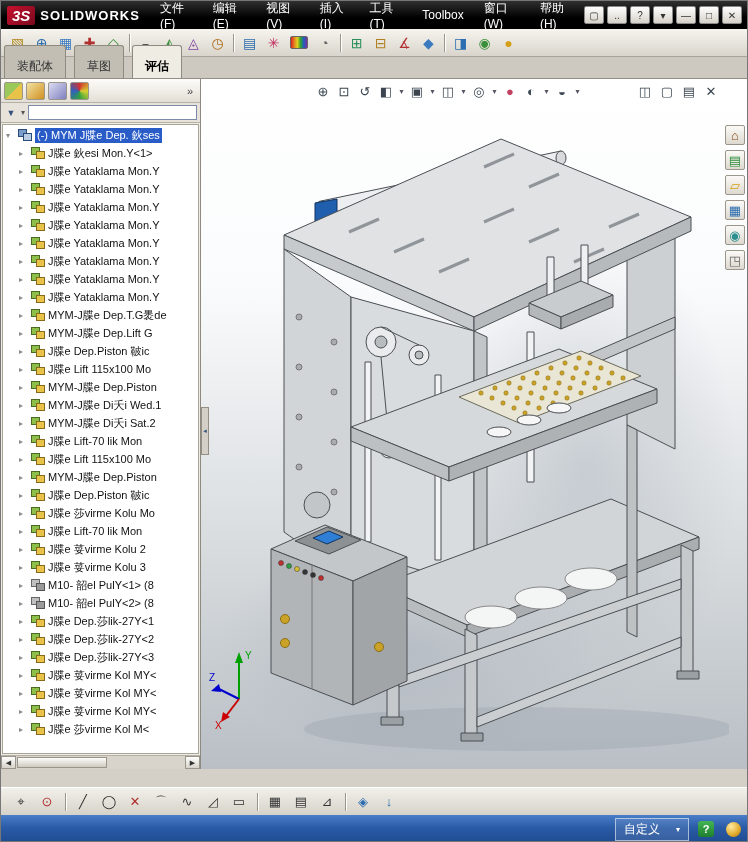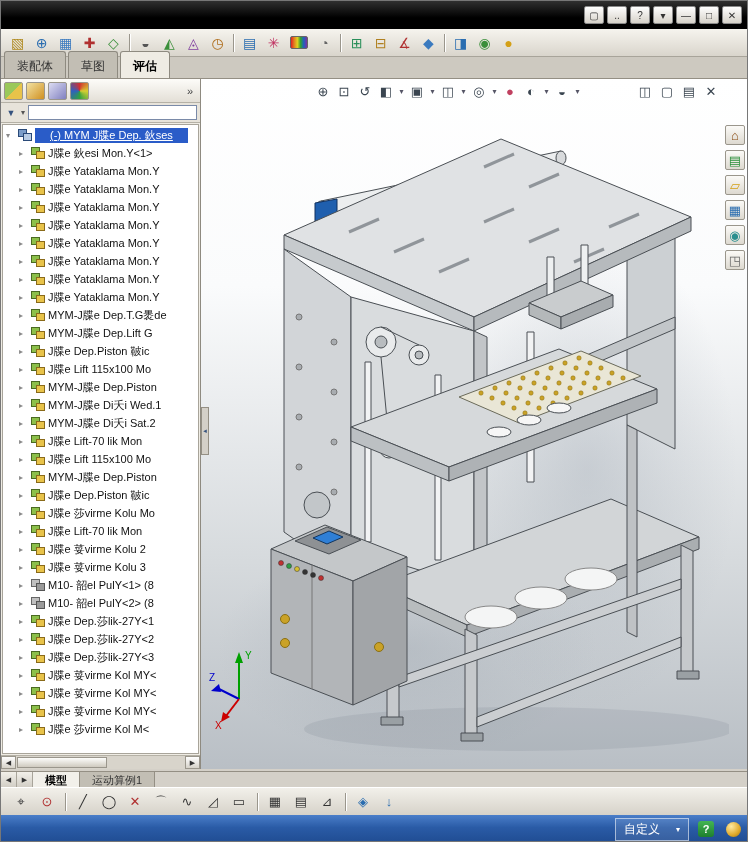--- a/index.html
+++ b/index.html
@@ -28,42 +28,42 @@
   .tb-icon { width:23px; height:22px; display:flex; align-items:center; justify-content:center;
     font-size:14px; border:1px solid transparent; border-radius:2px; }
   .tb-icon.sep { width:7px; height:20px; pointer-events:none; }
   .tb-icon.sep::after { content:""; display:block; width:1px; height:18px; background:#9a968c; box-shadow:1px 0 0 #fff; }
   .tb-icon.rainbow { width:18px; height:13px; margin:0 4px;
     background:linear-gradient(90deg,#e02020,#e08020,#e0d020,#30a030,#2060c0,#8030a0); border:1px solid #666; }
 
   
   .cmd-row { position:absolute; top:56px; left:0; right:0; height:22px; background:#cdc9c0;
     border-bottom:1px solid #948f84; display:flex; align-items:flex-end; padding-left:3px; }
-  .cmd-tab { padding:6px 12px 3px; margin-right:2px; font-size:12px; background:#c2beb4;
+  .cmd-tab { padding:12px 12px 3px; margin-right:8px; font-size:12px; background:#c2beb4;
     border:1px solid #8e8a80; border-bottom:none; border-radius:3px 3px 0 0; color:#333;font-family:Liberation Mono, monospace; }
   .cmd-tab.active { background:#efece4; font-weight:bold; color:#000; }
 
   
   .left-panel { position:absolute; left:0; top:78px; width:200px; bottom:72px;
     background:#efece4; border-right:1px solid #8e8a80; display:flex; flex-direction:column; }
   .manager-tabs { height:24px; display:flex; align-items:center; gap:3px; padding:0 3px;
     background:linear-gradient(#fdfcf9,#e3dfd6); border-bottom:1px solid #b5b1a6; }
   .mgr-icon { width:19px; height:18px; border:1px solid #9a968c; border-radius:2px; }
   .mgr-overflow { margin-left:auto; font-size:11px; color:#444; padding-right:4px; }
   .filter-row { height:20px; display:flex; align-items:center; gap:3px; padding:1px 3px;
     background:#e7e3da; border-bottom:1px solid #b5b1a6; }
   .funnel { font-size:9px; color:#35527e; width:14px; text-align:center; }
   .filter-arrow { font-size:8px; color:#555; }
   .filter-input { flex:1; height:15px; border:1px solid #7a8aa8; background:#fff; font-size:11px; padding:0 3px; }
 
   .tree { flex:1; background:#fff; border:1px solid #a8a49a; margin:1px; overflow:hidden; padding-top:1px; }
   .tree-row { height:18px; display:flex; align-items:center; gap:3px; padding-left:16px; white-space:nowrap; overflow:hidden; }
   .tree-row .exp { width:9px; font-size:8px; color:#8a8a8a; flex:none; }
   .tree-row .label { font-size:11px; color:#111; }
-  .tree-row.selected .label { background:#2a5cc8; color:#fff; padding:0 15px;text-decoration:underline; }
+  .tree-row.selected .label { background:#2a5cc8; color:#fff; padding:0 2px; }
   .asm-icon { position:relative; width:14px; height:12px; flex:none; }
   .asm-icon::before { content:""; position:absolute; left:0; top:0; width:7px; height:6px;
     background:#8cc04a; border:1px solid #4a6a22; }
   .asm-icon::after { content:""; position:absolute; left:5px; top:4px; width:7px; height:6px;
     background:#e8c34a; border:1px solid #8a6a1a; }
   .tree-row.root .asm-icon::before { background:#7a9cc8; border-color:#2a4a78; }
   .tree-row.root .asm-icon::after { background:#b8cce4; border-color:#2a4a78; }
   .tree-row.part .asm-icon::before { background:#c0c0c0; border-color:#666; }
   .tree-row.part .asm-icon::after { background:#9a9a9a; border-color:#555; }
 
@@ -134,20 +134,42 @@
     display:flex; align-items:center; justify-content:center; }
   .perf-ball { width:15px; height:15px; border-radius:50%; margin-left:12px;
     background:radial-gradient(circle at 35% 30%, #ffeaa0, #e0a92a 60%, #9c6f10); }
 </style>
 </head>
 <body>
 
 <div id="app">
 
   <div class="titlebar">
+    <div class="brand">
+      <span class="brand-mark">3S</span>
+      <span class="brand-name">SOLIDWORKS</span>
+    </div>
+    <div class="menubar">
+
+        <div class="menu-item">文件(F)</div>
+
+        <div class="menu-item">编辑(E)</div>
+
+        <div class="menu-item">视图(V)</div>
+
+        <div class="menu-item">插入(I)</div>
+
+        <div class="menu-item">工具(T)</div>
+
+        <div class="menu-item">Toolbox</div>
+
+        <div class="menu-item">窗口(W)</div>
+
+        <div class="menu-item">帮助(H)</div>
+      </div>
     <div class="win-controls">
 
         <div class="win-btn">▢</div>
 
         <div class="win-btn">..</div>
 
         <div class="win-btn">?</div>
 
         <div class="win-btn">▾</div>
 
@@ -676,34 +698,20 @@
         <polygon points="10,41 12,49 2,48" fill="#0000cc" stroke="none"></polygon>
         <line x1="30" y1="56" x2="17" y2="73" stroke="#cc0000"></line>
         <polygon points="14,69 21,74 12,79" fill="#cc0000" stroke="none"></polygon>
       </g>
       <text x="36" y="16" font-size="10" fill="#00a000">Y</text>
       <text x="0" y="38" font-size="10" fill="#0000cc">Z</text>
       <text x="6" y="86" font-size="10" fill="#cc0000">X</text>
     </svg>
   </div>
 
-  <div class="model-tabs">
-    <span style="display:flex;">
-
-        <div class="mt-nav">◀</div>
-
-        <div class="mt-nav">▶</div>
-      </span>
-    <span style="display:flex;">
-
-        <div class="model-tab active">模型</div>
-
-        <div class="model-tab">运动算例1</div>
-      </span>
-  </div>
 
   <div class="sketch-bar">
 
       <div class="sk-icon" style="color: rgb(68, 68, 68);">⌖</div>
 
       <div class="sk-icon" style="color: rgb(176, 48, 48);">⊙</div>
 
       <div class="sk-icon sep"></div>
 
       <div class="sk-icon" style="color: rgb(51, 51, 51);">╱</div>

